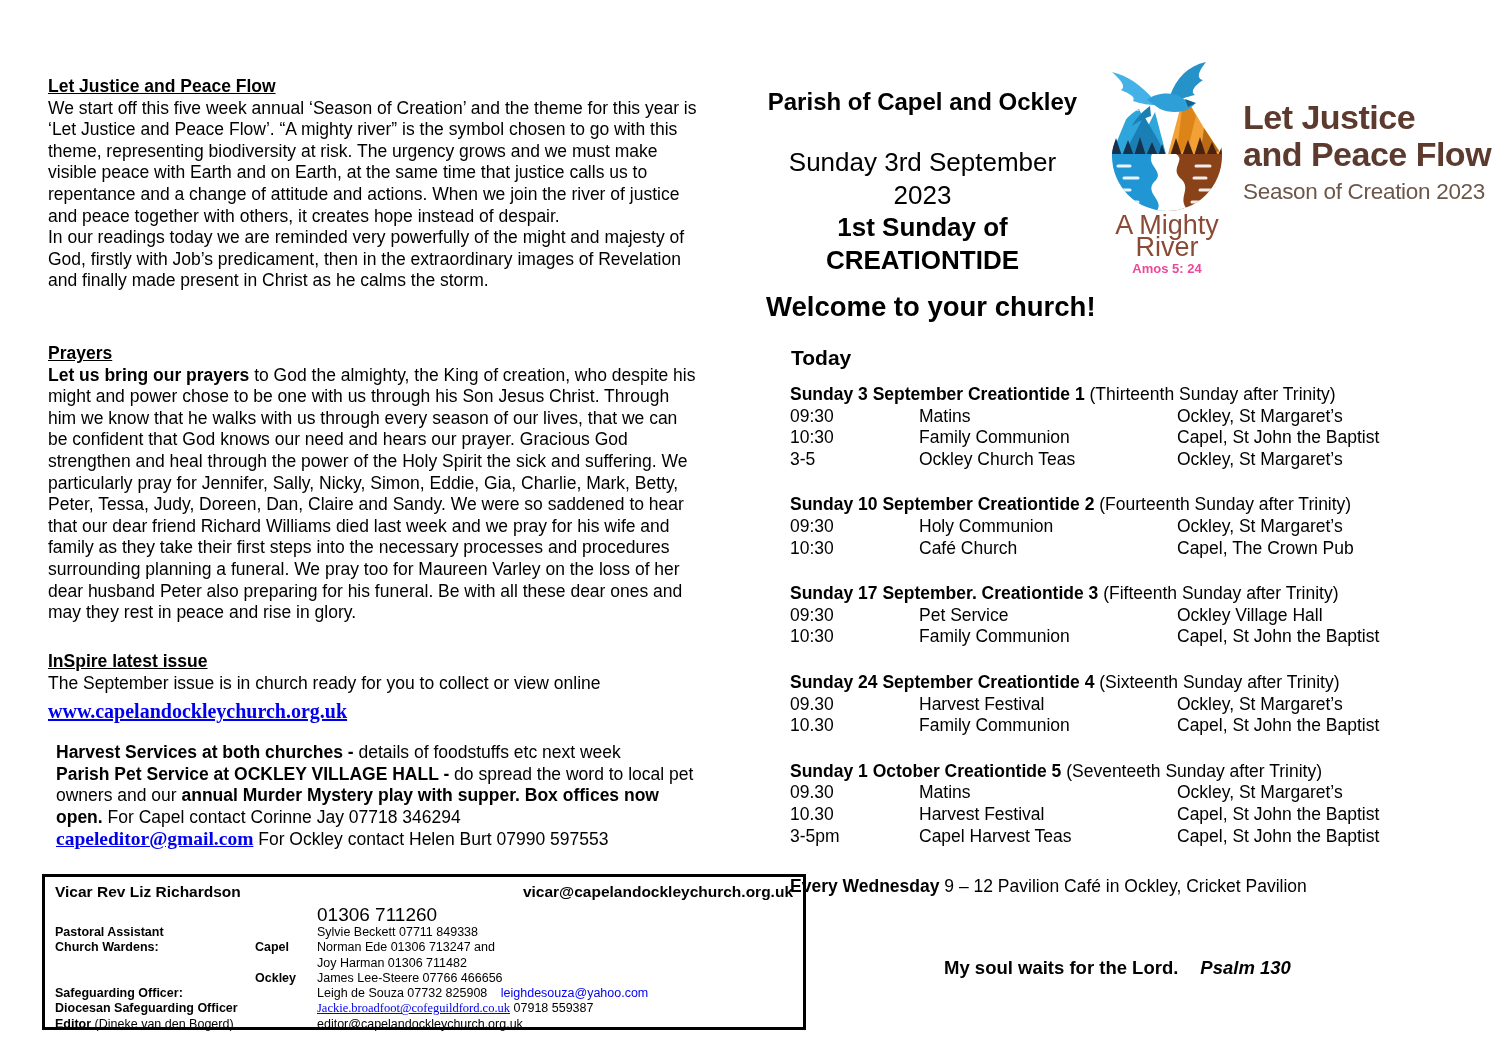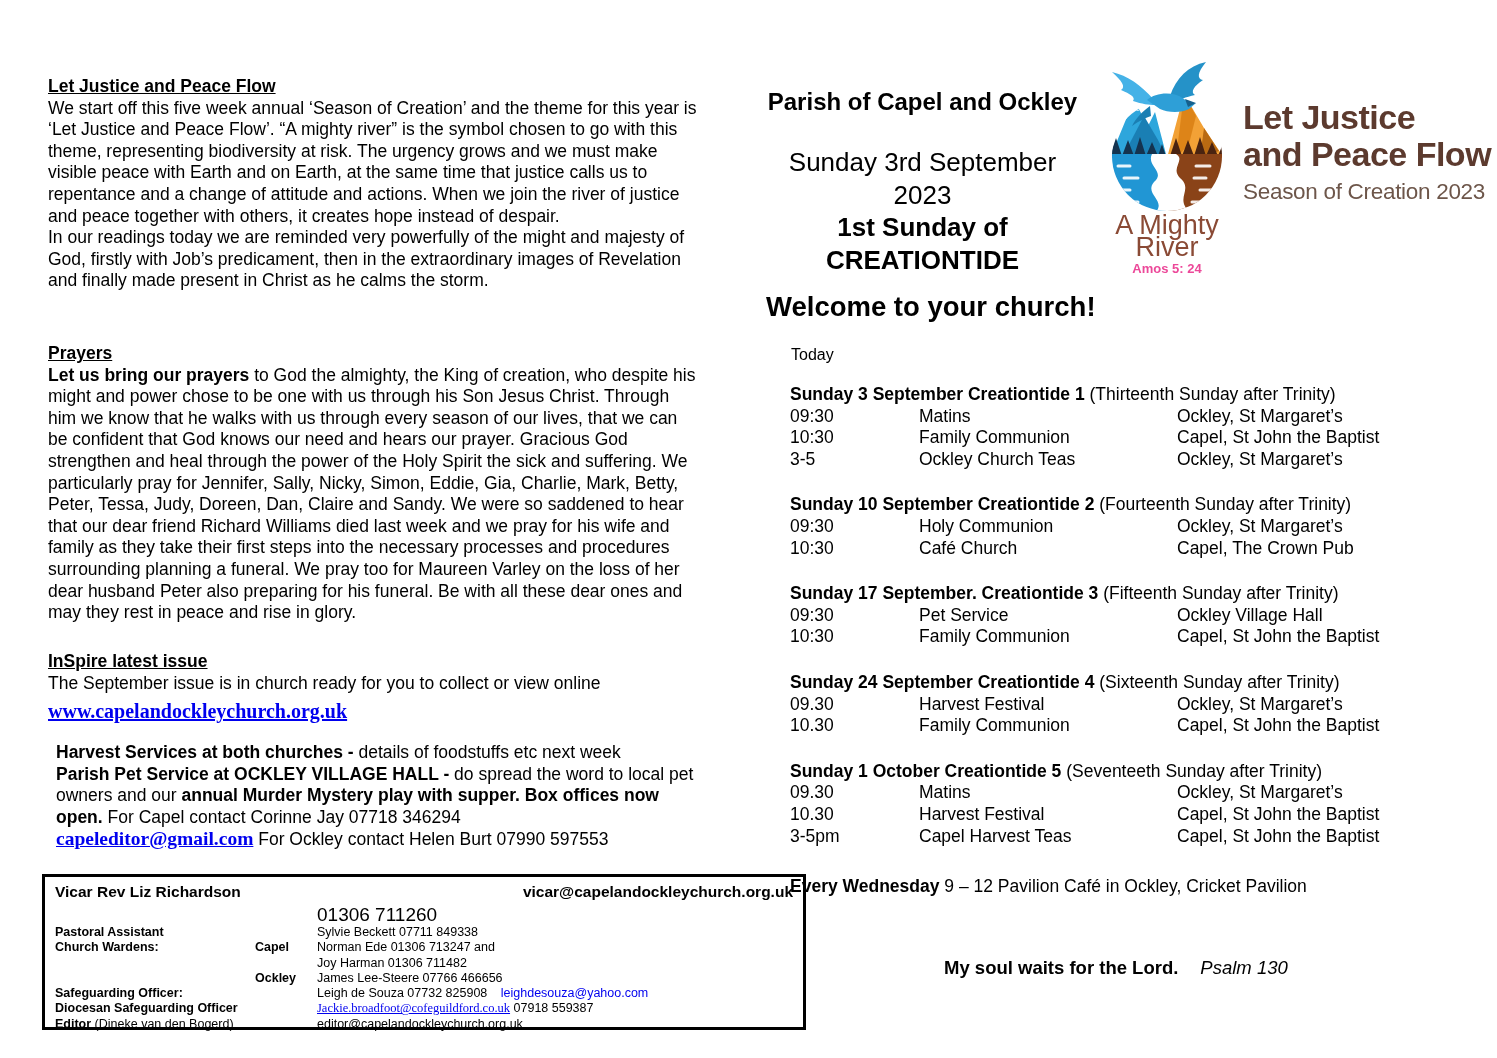--- a/index.html
+++ b/index.html
@@ -25,28 +25,28 @@
     font-size:12.5px;line-height:15.3px;}
   .cb-phone{font-size:19px;line-height:21px;}
   .link-sans{color:#0000EE;}
   .cb-lnk{color:#0000EE;font-family:"Liberation Serif","DejaVu Serif",serif;text-decoration:underline;}
   
   .parish-block{left:750px;top:88px;width:345px;text-align:center;}
   .parish{font-size:24px;font-weight:bold;margin-bottom:30px;}
   .dateline{font-size:26px;line-height:32.5px;}
   .dateline.bold{font-weight:bold;}
   .welcome{left:766px;top:291px;font-size:27.5px;font-weight:bold;}
-  .today{left:791px;top:346px;font-size:16px;font-weight:normal;}
+  .today{left:791px;top:346px;font-size:21px;font-weight:bold;}
   .sched{left:790px;top:384px;width:705px;font-size:17.5px;line-height:21.6px;}
   .sched-section{margin-bottom:24px;}
   .sched-title{white-space:nowrap;}
   .srow{display:grid;grid-template-columns:129px 258px auto;}
   .wed{left:790px;top:876px;font-size:17.5px;}
   .psalm{left:944px;top:957px;font-size:18.5px;}
-  .psalm .ref{font-style:italic;font-weight:normal;margin-left:22px;}
+  .psalm .ref{font-style:italic;font-weight:bold;margin-left:22px;}
   
   .logo-svg{left:1092px;top:54px;width:150px;height:162px;}
   .logo-caption-wrap{left:1083px;top:214px;width:168px;text-align:center;line-height:22px;}
   .logo-caption{font-size:27px;color:#8a4a35;}
   .logo-verse{font-size:13px;font-weight:bold;color:#ec4899;}
   .lj-block{left:1243px;top:99px;width:260px;}
   .lj-title{font-size:34px;font-weight:bold;color:#5c3a2e;line-height:37px;letter-spacing:-0.5px;}
   .lj-sub{font-size:22.5px;color:#6d564a;margin-top:6px;letter-spacing:-0.3px;}
 </style>
 </head>

